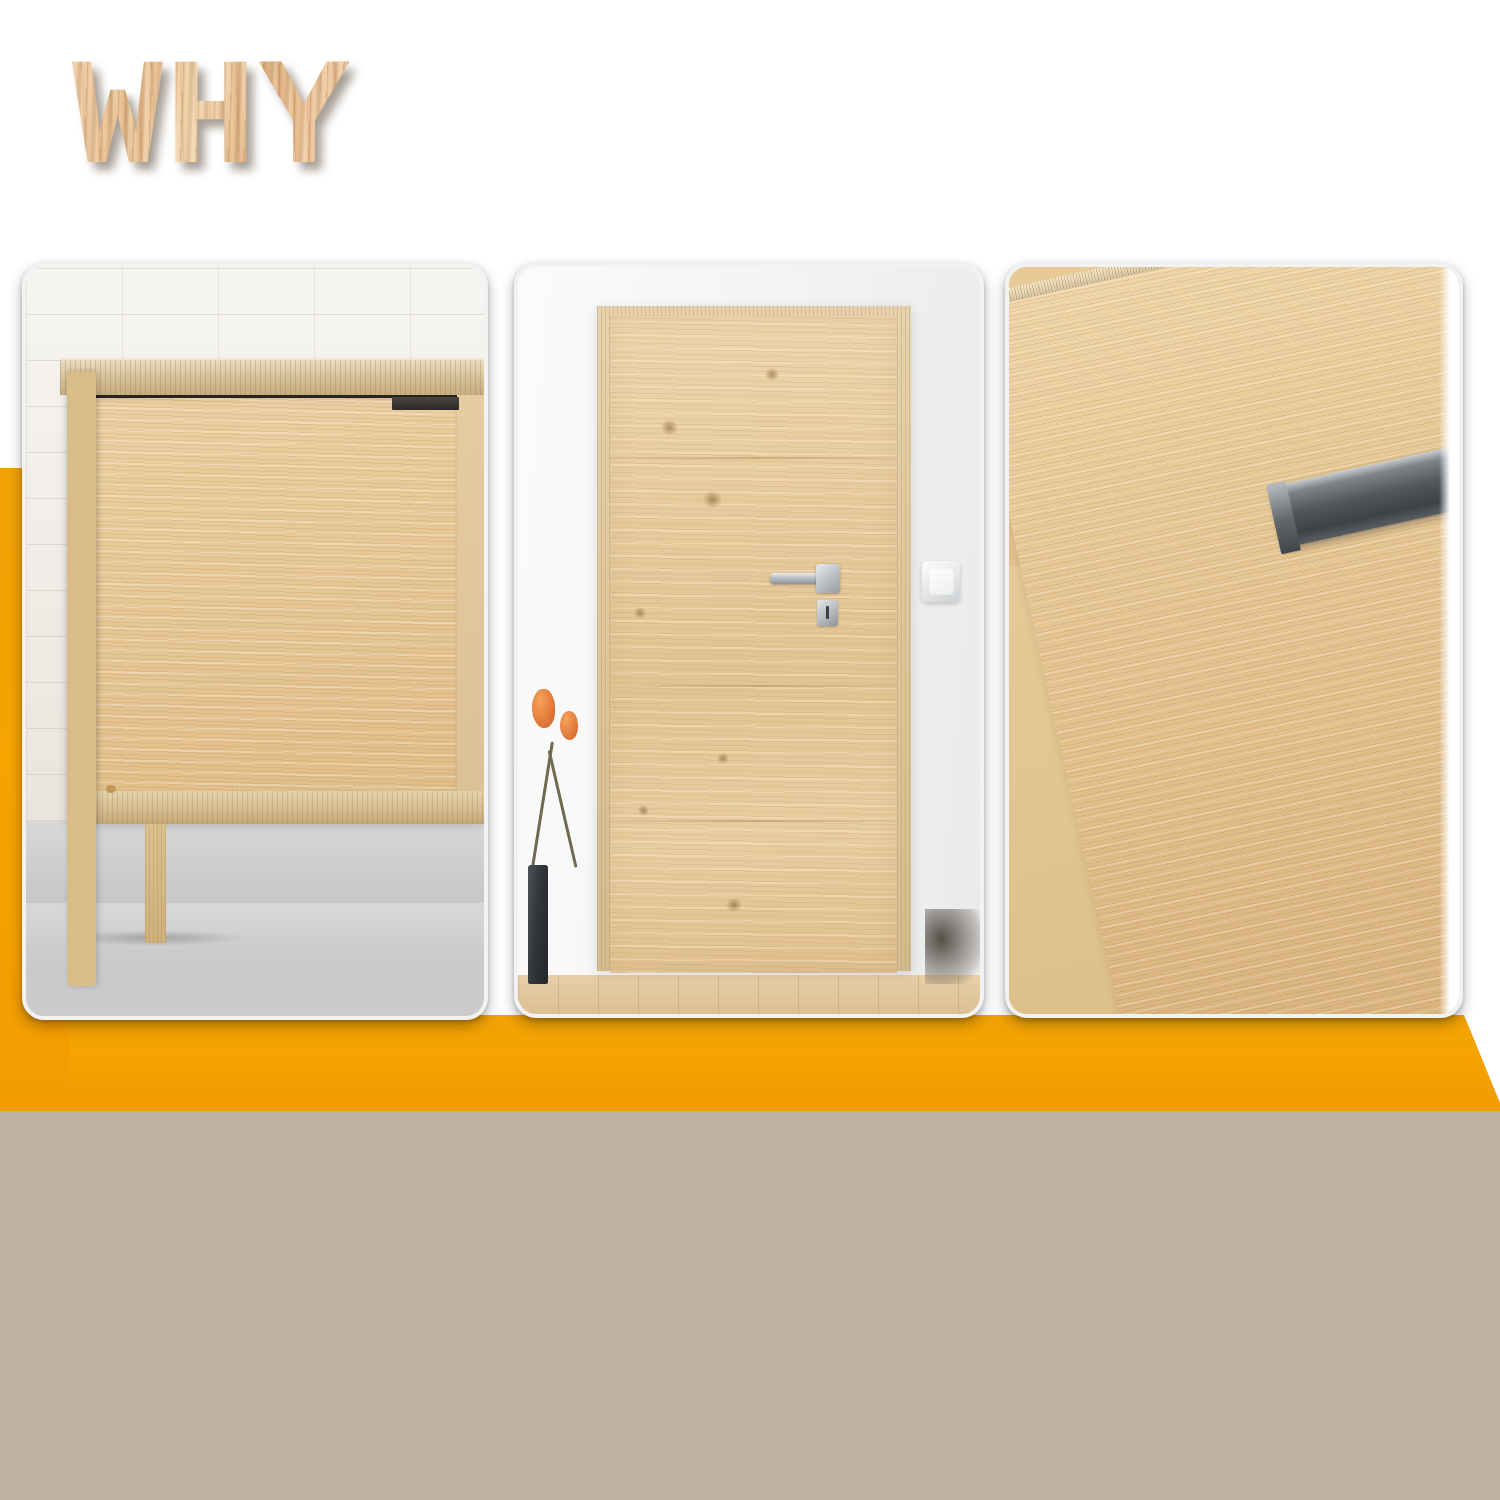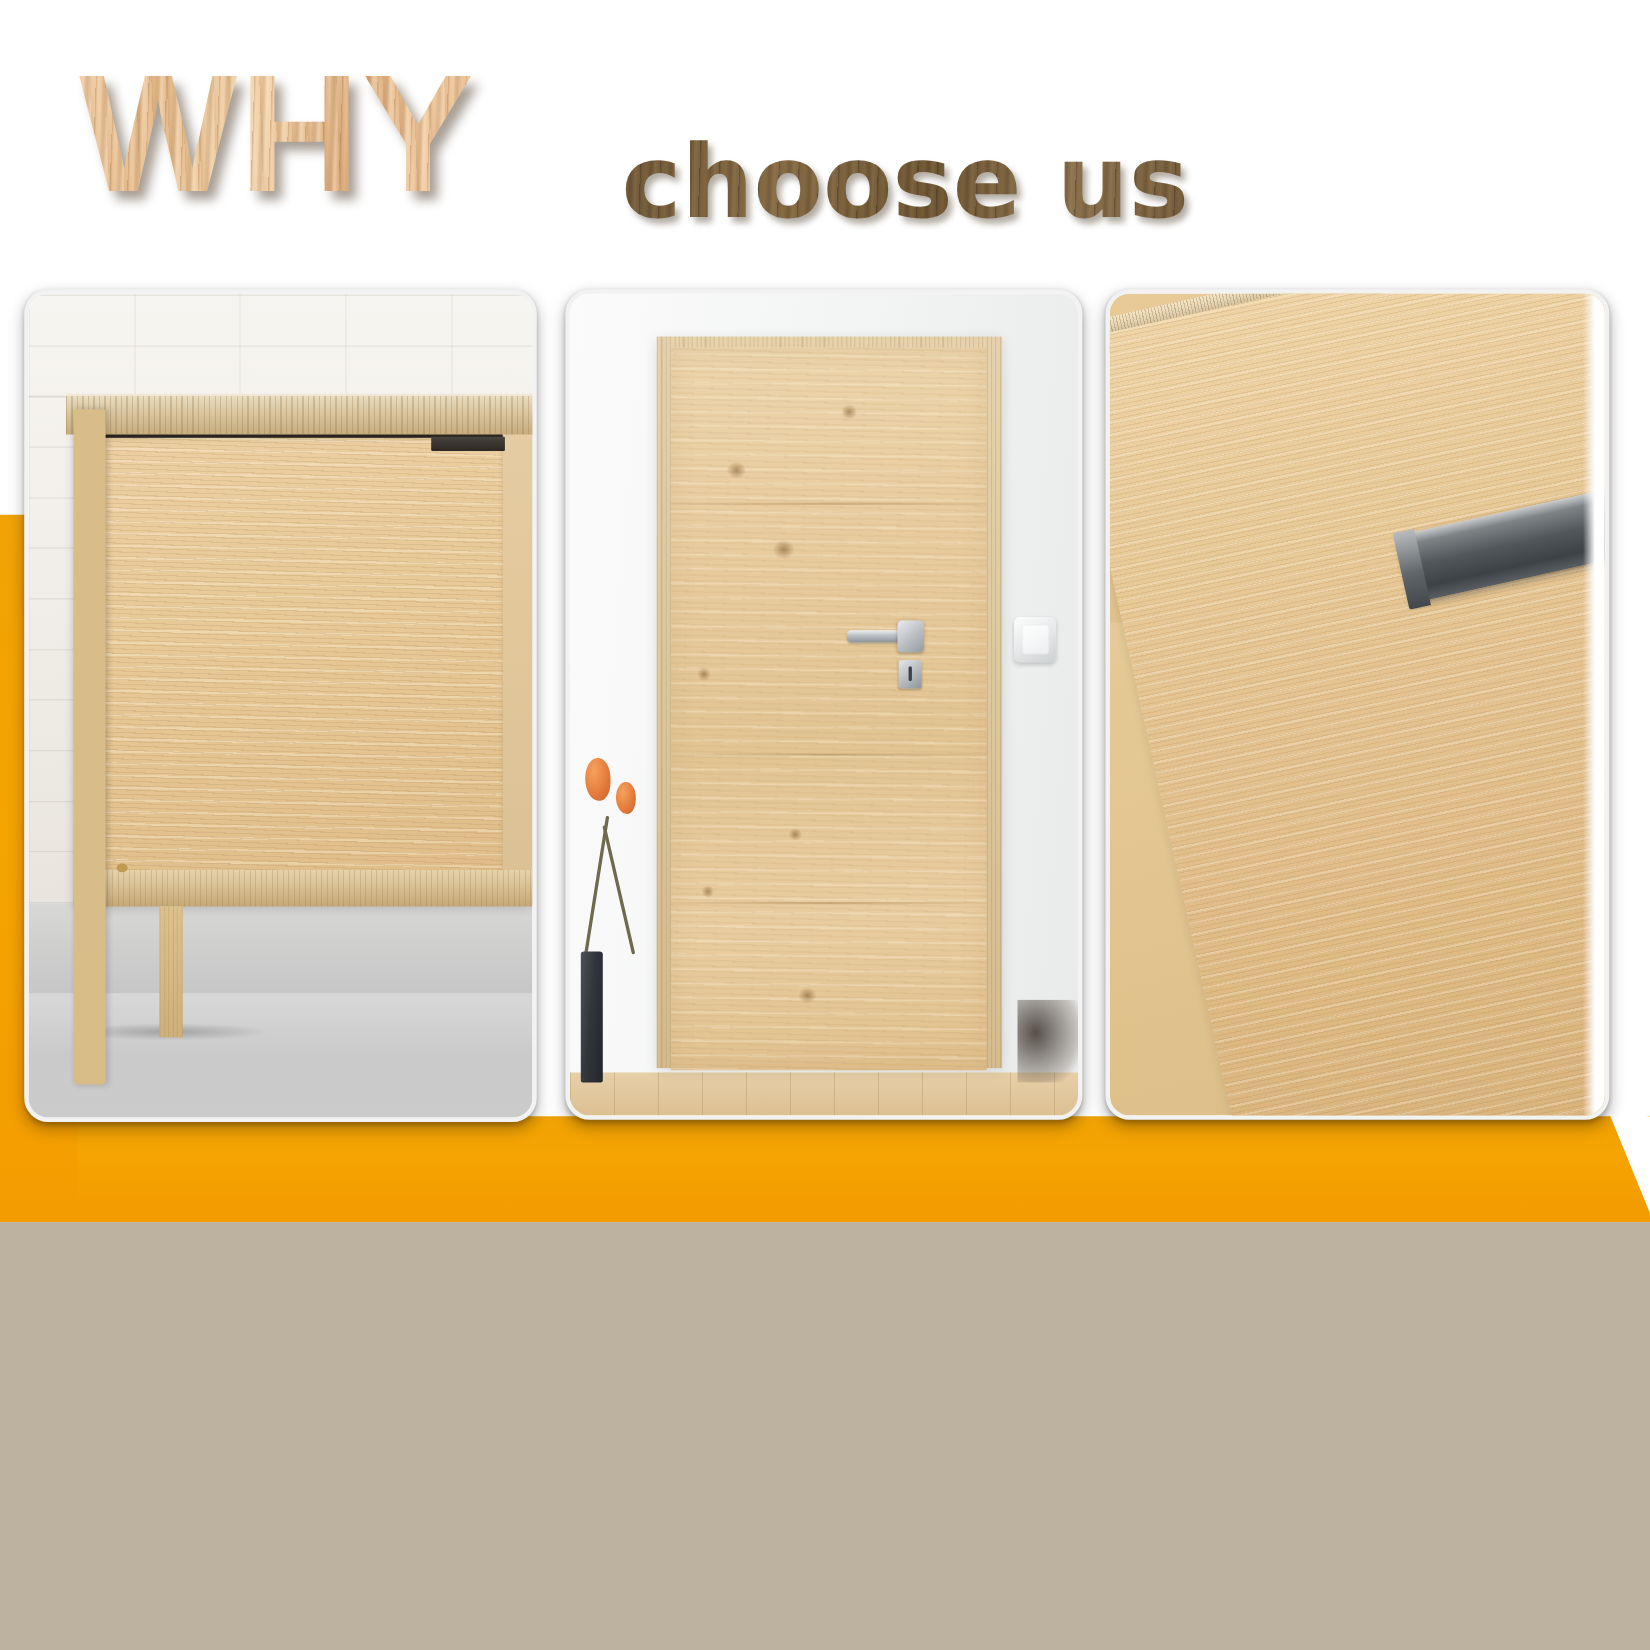--- a/index.html
+++ b/index.html
@@ -10,21 +10,21 @@
     overflow:hidden;
     position:relative;
   }
   #stage{position:absolute;inset:0;width:1500px;height:1500px;overflow:hidden;background:#fff;}
 
   
   .headline{position:absolute;left:0;top:28px;width:1500px;height:190px;}
   .why{
     position:absolute;left:72px;top:18px;
     font-size:152px;font-weight:bold;letter-spacing:2px;line-height:1;
-    font-family:Liberation Sans, sans-serif;
+    font-family:Liberation Mono, monospace;
     background-image:
       repeating-linear-gradient(92deg,
         rgba(150,104,54,0.30) 0px, rgba(150,104,54,0.00) 2px,
         rgba(150,104,54,0.00) 5px, rgba(176,126,70,0.22) 7px,
         rgba(120,80,40,0.16) 9px, rgba(255,235,205,0.30) 12px,
         rgba(255,235,205,0.00) 16px),
       repeating-linear-gradient(88deg,
         rgba(110,70,32,0.12) 0px, rgba(110,70,32,0.00) 3px,
         rgba(255,240,215,0.25) 8px, rgba(255,240,215,0.00) 14px),
       linear-gradient(100deg,#efcaa0 0%,#e4b98a 22%,#f2d2ab 45%,#dcab7a 65%,#eec69c 85%,#e0b283 100%);
@@ -200,21 +200,20 @@
   
   .checklist{position:absolute;left:0;top:1111px;width:1500px;height:389px;}
 </style>
 </head>
 <body>
 
 <div id="stage">
 
   <div class="headline">
     <div class="why">WHY</div>
-    <div class="choose">choose us</div>
   </div>
 
   <div class="orange-band">
     <svg width="1500" height="660" viewBox="0 0 1500 660" xmlns="http://www.w3.org/2000/svg">
       <defs>
         <linearGradient id="og" x1="0" y1="0" x2="0" y2="1">
           <stop offset="0%" stop-color="#f0a206"></stop>
           <stop offset="45%" stop-color="#f5a400"></stop>
           <stop offset="100%" stop-color="#f39c02"></stop>
         </linearGradient>

